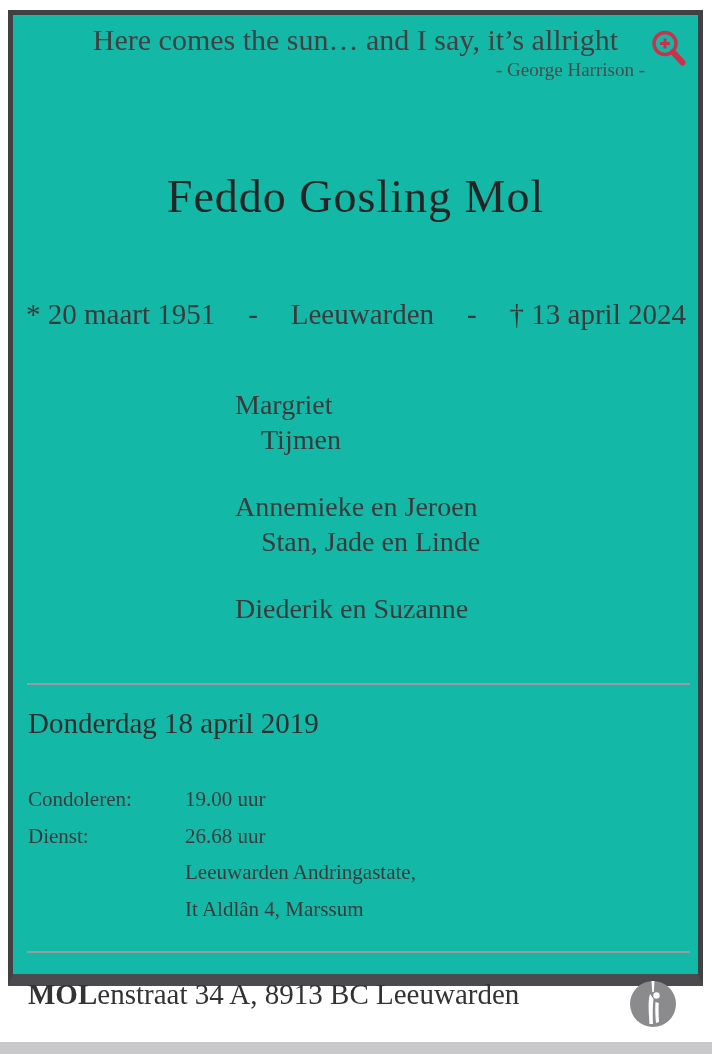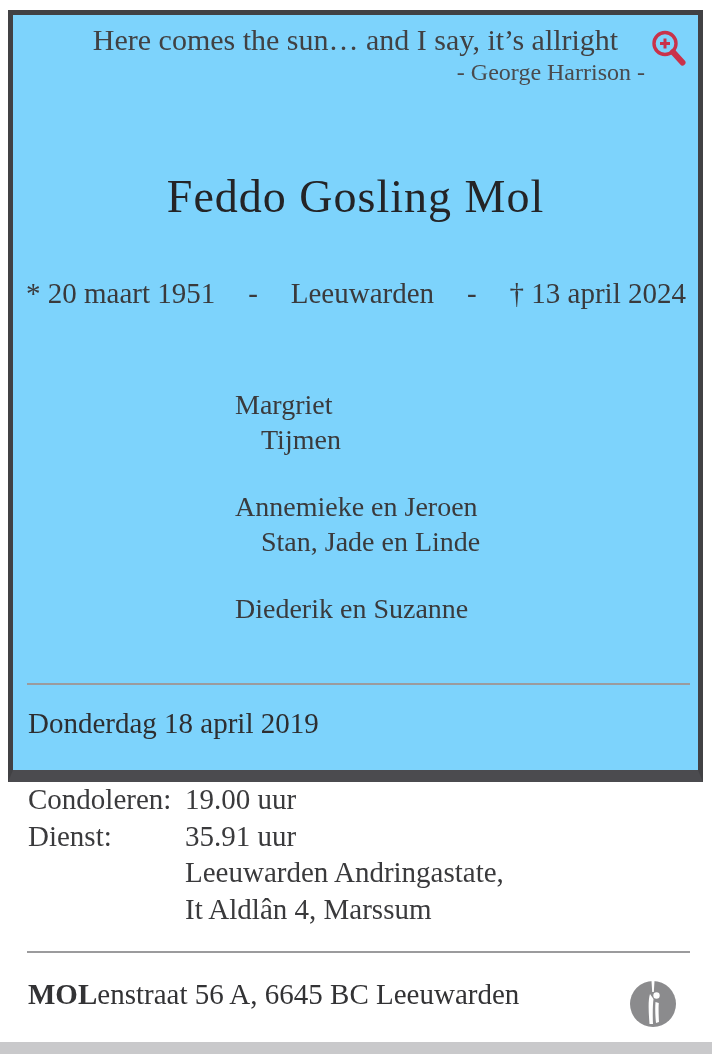--- a/index.html
+++ b/index.html
@@ -7,22 +7,22 @@
   body {
     position:relative;
     background:#ffffff;
     font-family:"Liberation Serif", serif;
     color:#333335;
     overflow:hidden;
   }
   .card {
     position:absolute;
     left:8px; top:10px;
-    width:695px; height:772px;
-    background:#7dd3fc;
+    width:695px; height:976px;
+    background:#14b8a6;
     border:5px solid #414144;
     border-bottom:12px solid #4b4b4f;
   }
   .bottom-strip {
     position:absolute;
     left:0; bottom:0;
     width:712px; height:12px;
     background:#c9c9cb;
   }
   
@@ -31,21 +31,21 @@
     top:8px; left:55px; right:55px;
     text-align:center;
     font-size:30px;
     color:#414143;
     white-space:nowrap;
   }
   .quote-attrib {
     position:absolute;
     top:44px; left:0; right:53px;
     text-align:right;
-    font-size:24px;
+    font-size:19px;
     color:#4a4a4c;
   }
   .zoom-btn {
     position:absolute;
     top:13px; right:9px;
     width:41px; height:41px;
     cursor:pointer;
     background:none; border:none; padding:0;
   }
   
@@ -53,21 +53,21 @@
     position:absolute;
     top:155px; left:0; right:0;
     text-align:center;
     font-size:46px;
     font-weight:normal;
     color:#242426;
     letter-spacing:1px;
   }
   .dates-row {
     position:absolute;
-    top:262px; left:0; right:0;
+    top:283px; left:0; right:0;
     padding:0 12px 0 13px;
     display:flex;
     justify-content:space-between;
     align-items:baseline;
     font-size:29px;
     color:#3a3a3c;
   }
   
   .family-group {
     position:absolute;
@@ -97,21 +97,21 @@
     top:692px; left:15px;
     font-size:29px;
     font-weight:normal;
     color:#2e2e30;
   }
   .service-grid {
     position:absolute;
     top:766px; left:15px; right:10px;
     display:grid;
     grid-template-columns:157px auto;
-    font-size:29px;
+    font-size:21px;
     line-height:36.5px;
     color:#3a3a3c;
   }
   
   .address {
     position:absolute;
     top:963px; left:15px;
     font-size:29px;
     color:#333335;
     white-space:nowrap;
@@ -165,31 +165,31 @@
   </div>
 
   <div class="divider divider-1"></div>
 
   <div class="service-date">Donderdag 18 april 2019</div>
 
   <div class="service-grid">
     <span>Condoleren:</span>
     <span>19.00 uur</span>
     <span>Dienst:</span>
-    <span>35.91 uur</span>
+    <span>26.68 uur</span>
     <span></span>
     <span>Leeuwarden Andringastate,</span>
     <span></span>
     <span>It Aldlân 4, Marssum</span>
   </div>
 
   <div class="divider divider-2"></div>
 
   <div class="address">
-    <span class="bold">MOL</span><span>enstraat 56 A, 6645 BC Leeuwarden</span>
+    <span class="bold">MOL</span><span>enstraat 34 A, 8913 BC Leeuwarden</span>
   </div>
 
   <div class="logo">
     <svg width="48" height="48" viewBox="0 0 48 48">
       <circle cx="24" cy="24" r="23" fill="#8b8b8d"></circle>
       <path d="M22.5 1 L25.5 1 L24.8 12 L23.2 12 Z" fill="#fefefe"></path>
       <circle cx="27.5" cy="15.5" r="3.2" fill="#fefefe"></circle>
       <path d="M21 14 C19 20 19.5 31 20.5 44 L24 44 C23.5 34 23.8 24 24.5 19 Z" fill="#fefefe"></path>
       <path d="M26.5 22 C26 28 26.2 36 27 43 L30 42 C29.5 34 29.5 27 29.8 23 Z" fill="#fefefe"></path>
     </svg>

